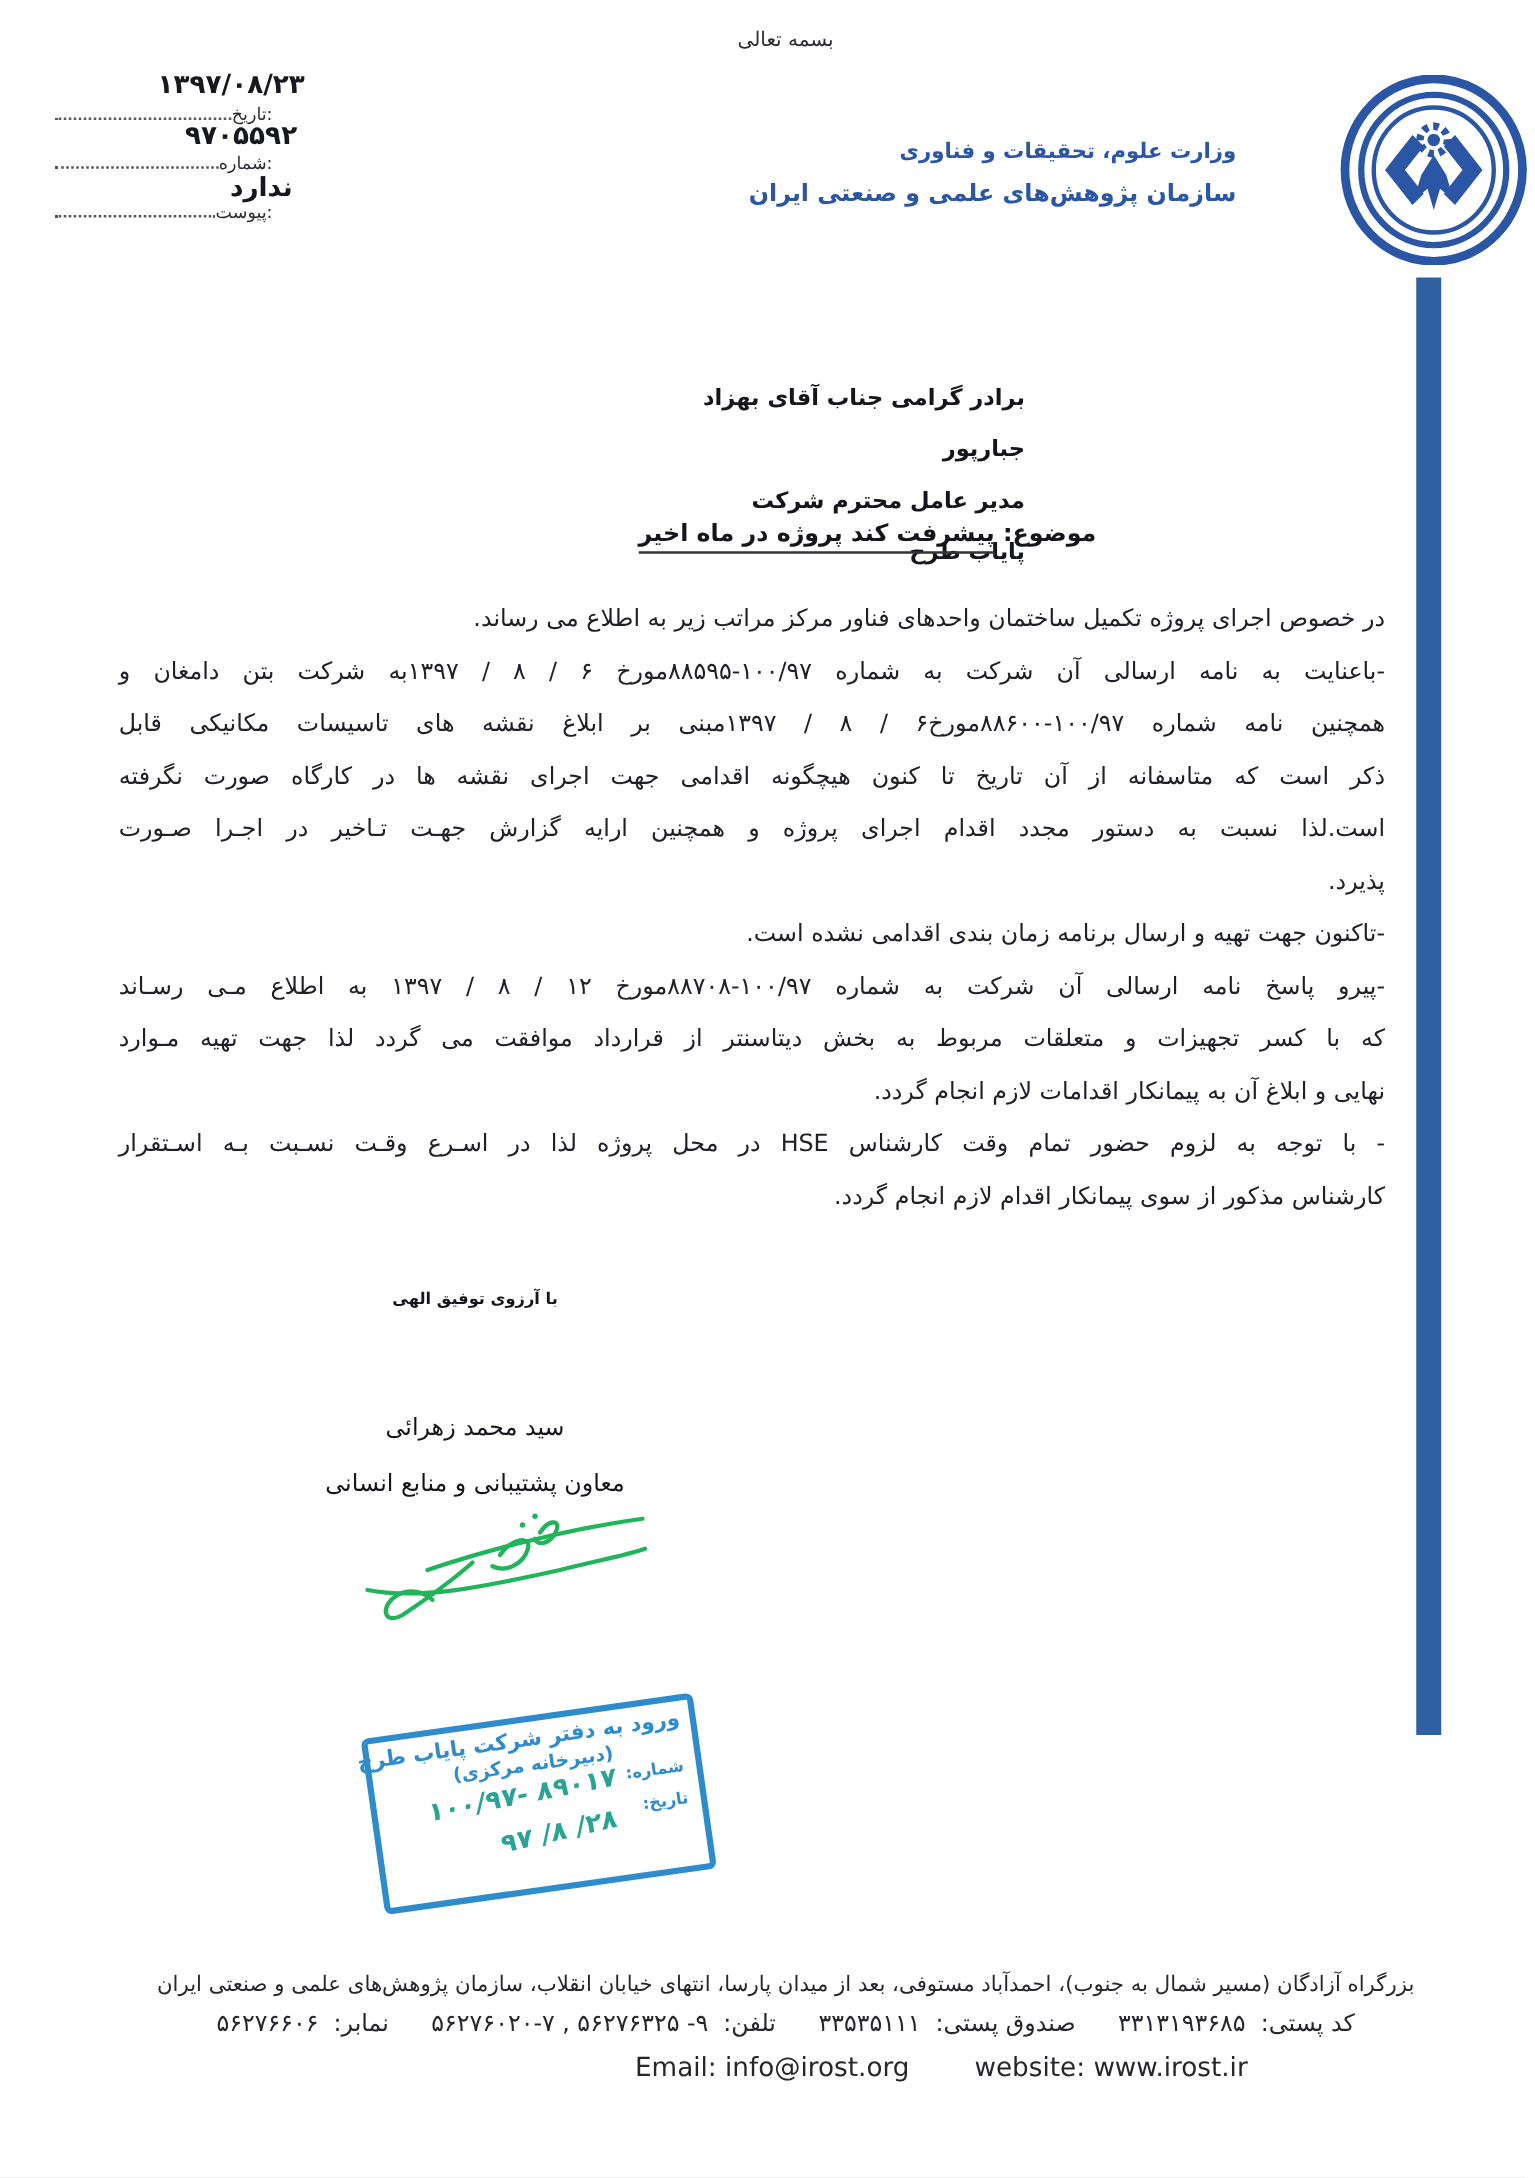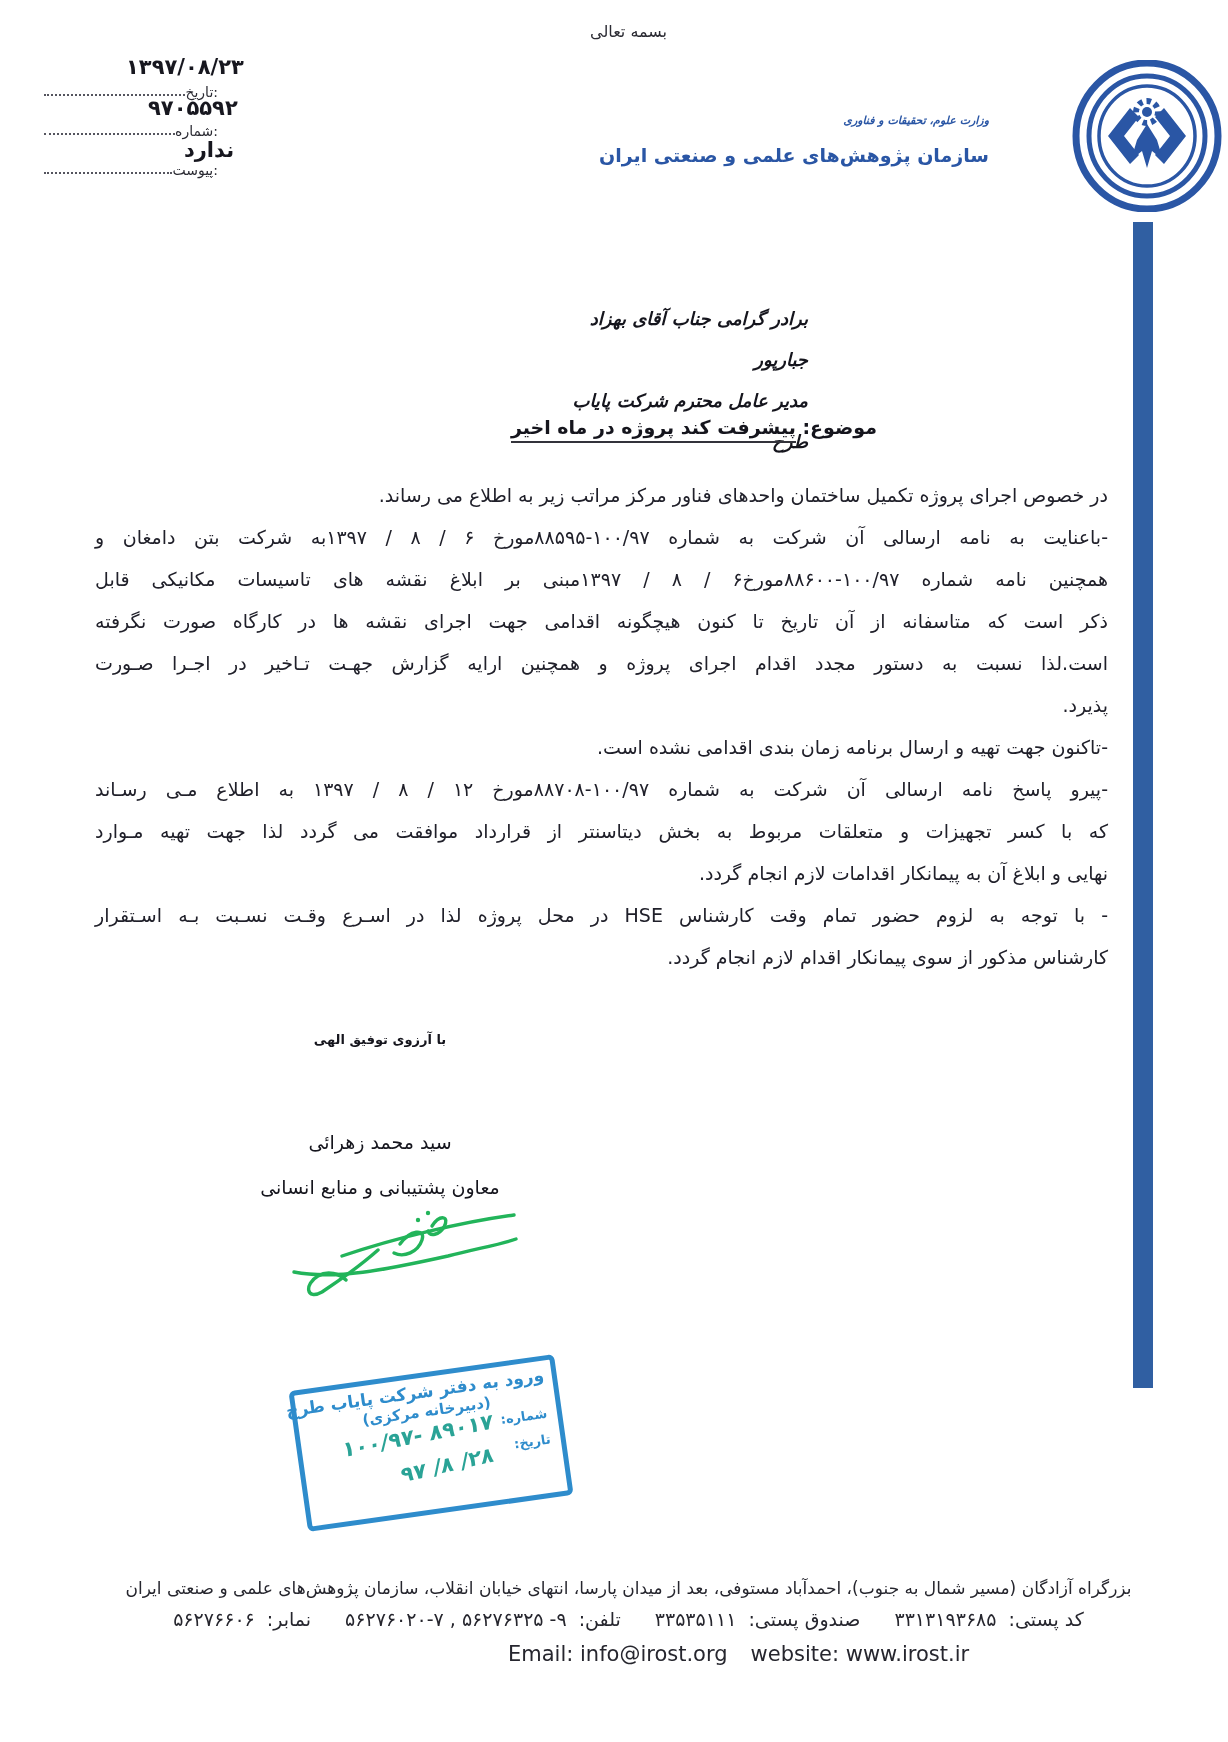--- a/index.html
+++ b/index.html
@@ -14,29 +14,29 @@
   .bismillah{top:22px; left:0; width:100%; text-align:center; font-size:16px; color:#2b2b33;}
 
   
   .ref-value{font-weight:700; font-size:21px; color:#17171f; white-space:nowrap;}
   .ref-row{display:flex; flex-direction:row-reverse; align-items:flex-end; width:176px;}
   .ref-label{font-size:14px; color:#2b2b33; white-space:nowrap; margin-right:2px;}
   .ref-dots{flex:1; border-bottom:2px dotted #55555e; margin-bottom:4px;}
 
   
   .ministry{top:104px; right:268px; text-align:right; color:#2a56a5; font-weight:700; line-height:34px;}
-  .ministry .l1{font-size:11px;font-style:italic;}
+  .ministry .l1{font-size:17px;}
   .ministry .l2{font-size:19px;}
   .logo{top:60px; left:1072px; width:150px; height:152px;}
 
   
   .vbar{left:1133px; top:222px; width:20px; height:1166px; background:#305fa2;}
 
   
-  .recipient{top:298px; left:546px; width:262px; text-align:right; font-weight:700; font-size:18px; line-height:41px; color:#15151d;font-style:italic;}
+  .recipient{top:298px; left:558px; width:262px; text-align:right; font-weight:700; font-size:18px; line-height:41px; color:#15151d;}
 
   
   .subject{top:416px; right:380px; font-size:19px; font-weight:700; color:#15151d; white-space:nowrap;}
   .subject .u{border-bottom:2px solid #33333b; padding-bottom:3px;}
 
   
   .body-par{top:474px; left:95px; width:1013px; font-size:19px; color:#20202a;}
   .body-line{line-height:42px; text-align:right; white-space:nowrap;}
   .body-line.just{white-space:normal; text-align:justify; text-align-last:justify;}
 
@@ -62,21 +62,21 @@
     transform:skewX(-8deg) rotate(-3deg); display:inline-block; font-weight:700;
   }
   .ink.date{transform:translate(-14px,7px) skewX(-8deg) rotate(-5deg);}
 
   
   .footer-addr{top:1578px; left:0; width:100%; text-align:center; font-size:17px; color:#26262e; white-space:nowrap;}
   .footer-line2{top:1608px; left:0; width:100%; display:flex; flex-direction:row; justify-content:center; gap:34px; font-size:19px; color:#26262e;}
   .fpart{white-space:nowrap;}
   .fpart .flabel{margin-left:6px;}
   .num{unicode-bidi:isolate;}
-  .footer-web{top:1642px; left:508px; display:flex; gap:23px; font-size:21px; color:#26262e;}
+  .footer-web{top:1642px; left:508px; display:flex; gap:52px; font-size:21px; color:#26262e;}
   .footer-web span{white-space:nowrap;}
 </style>
 </head>
 <body>
 
 <div class="page">
 
   <div class="abs bismillah">بسمه تعالی</div>
 
   <div class="abs ref-value" style="top:55px; left:126px;">۱۳۹۷/۰۸/۲۳</div>

